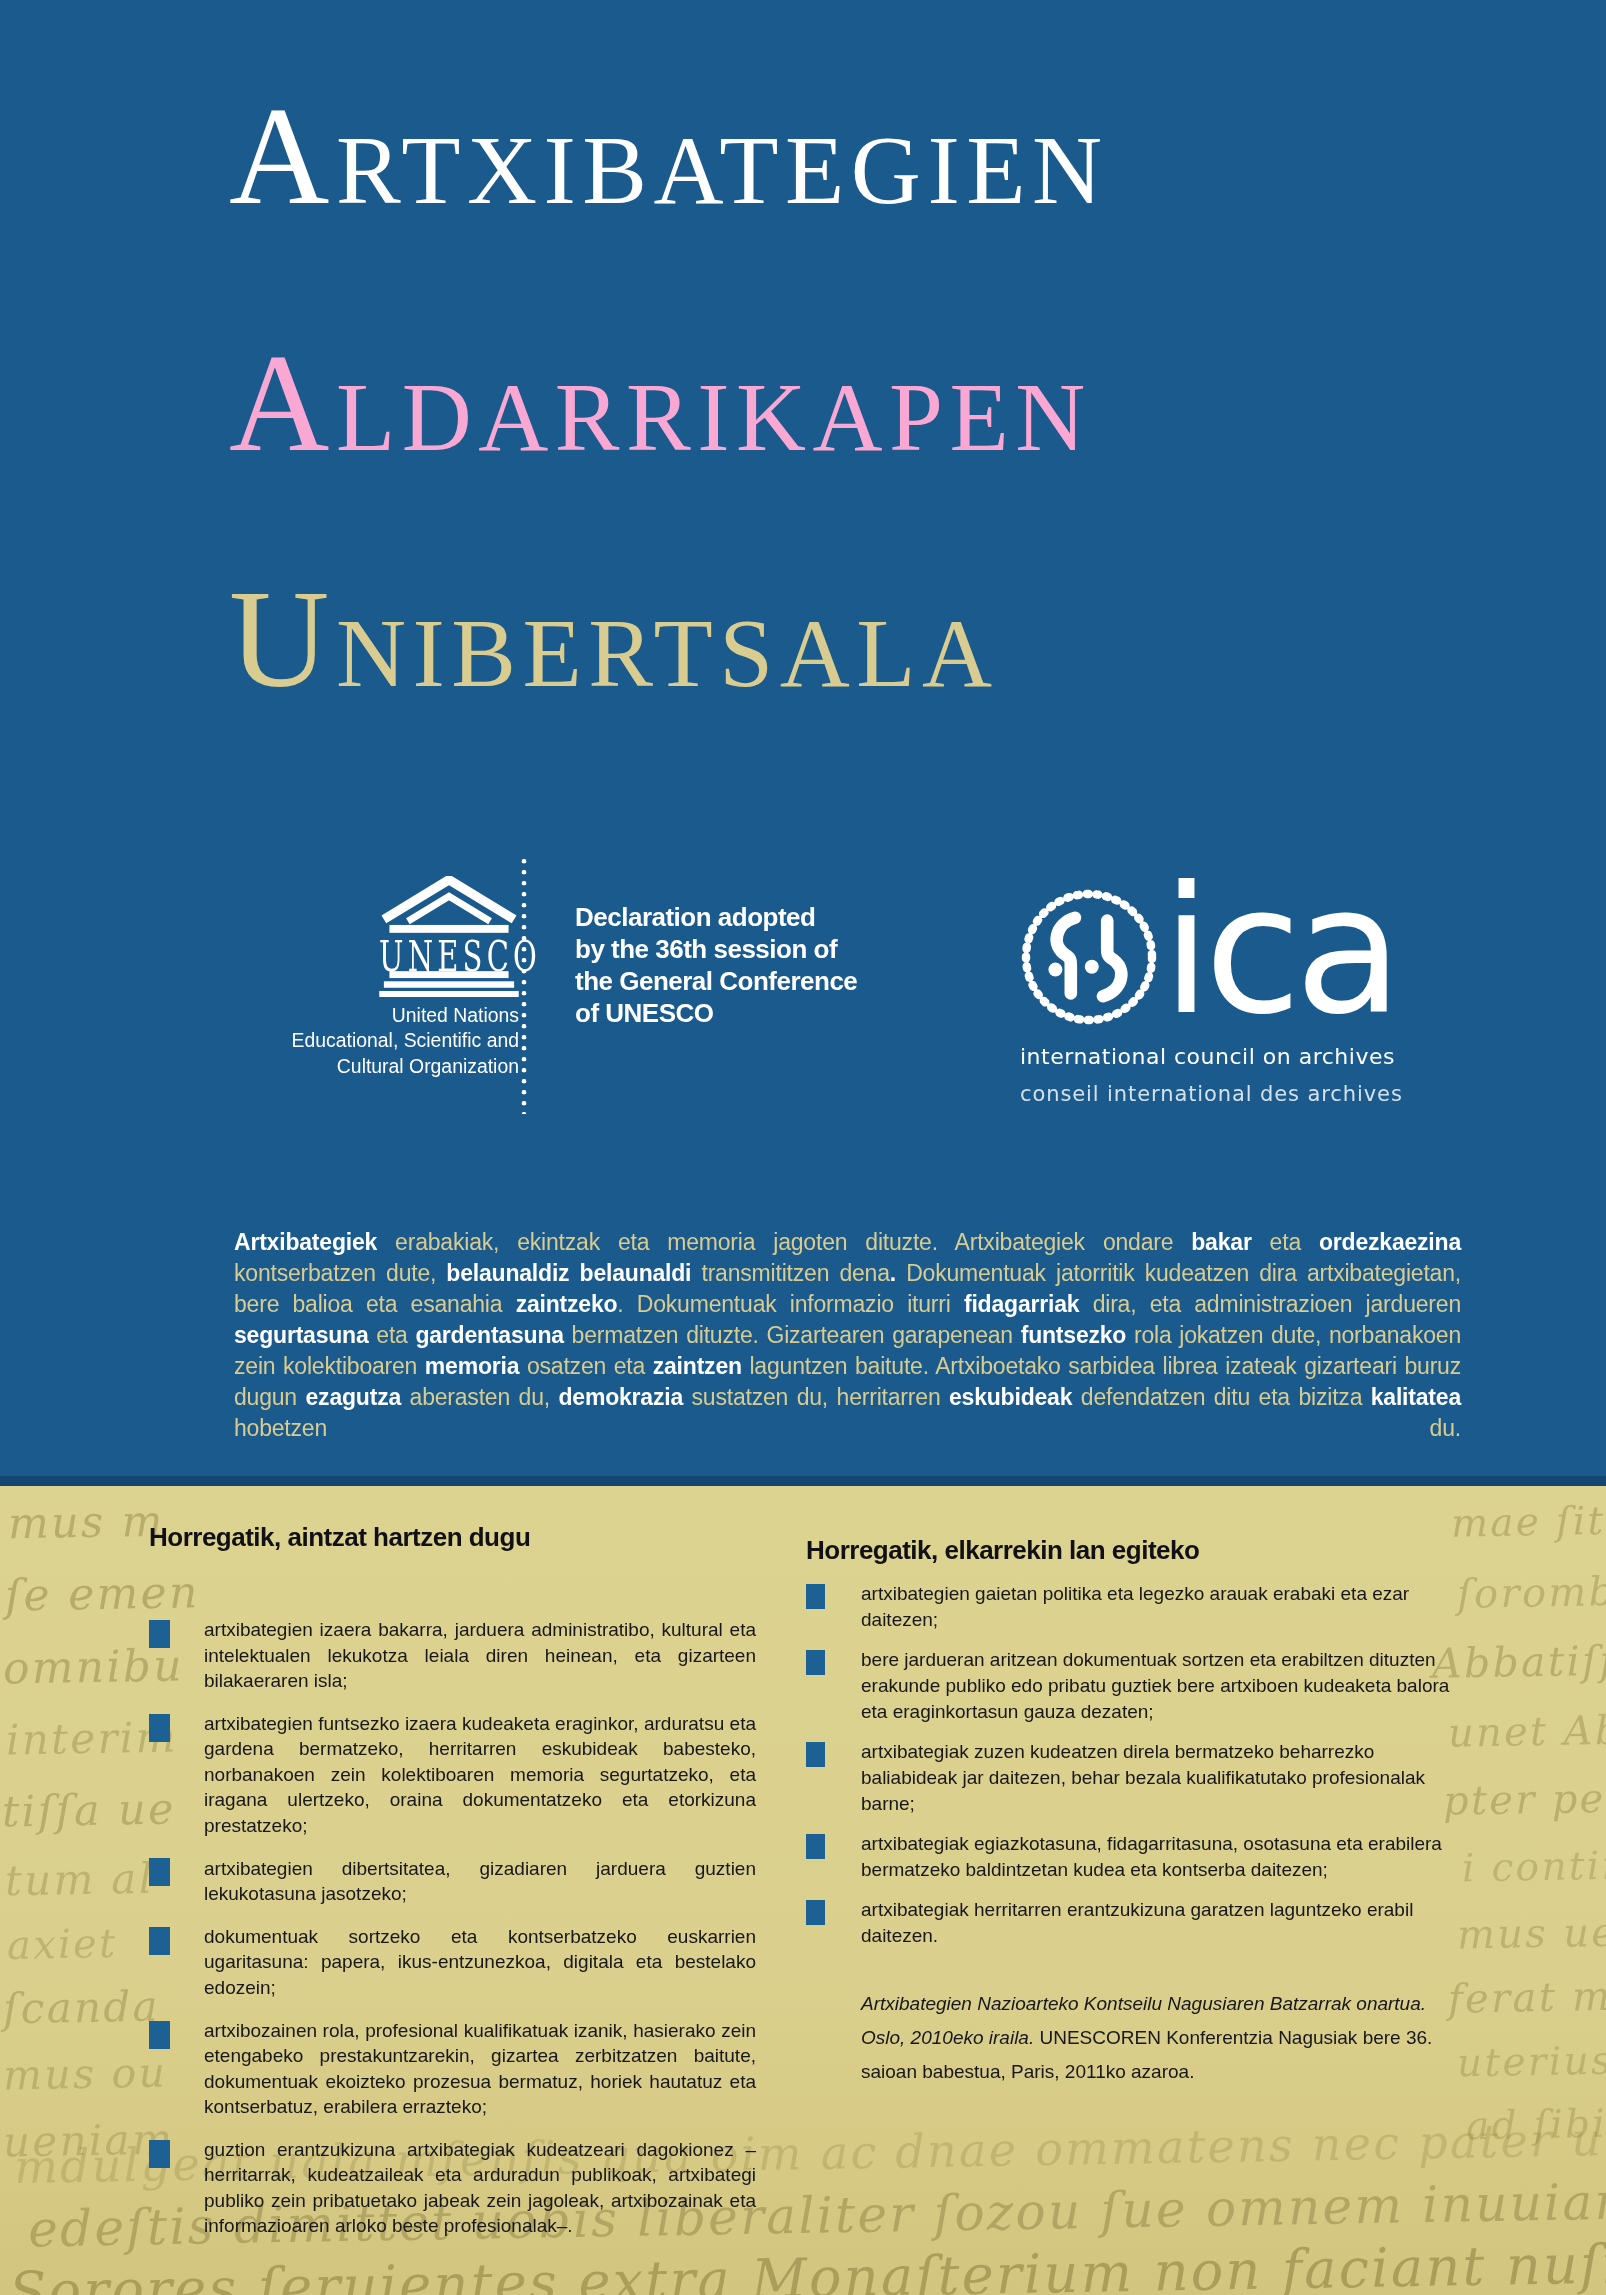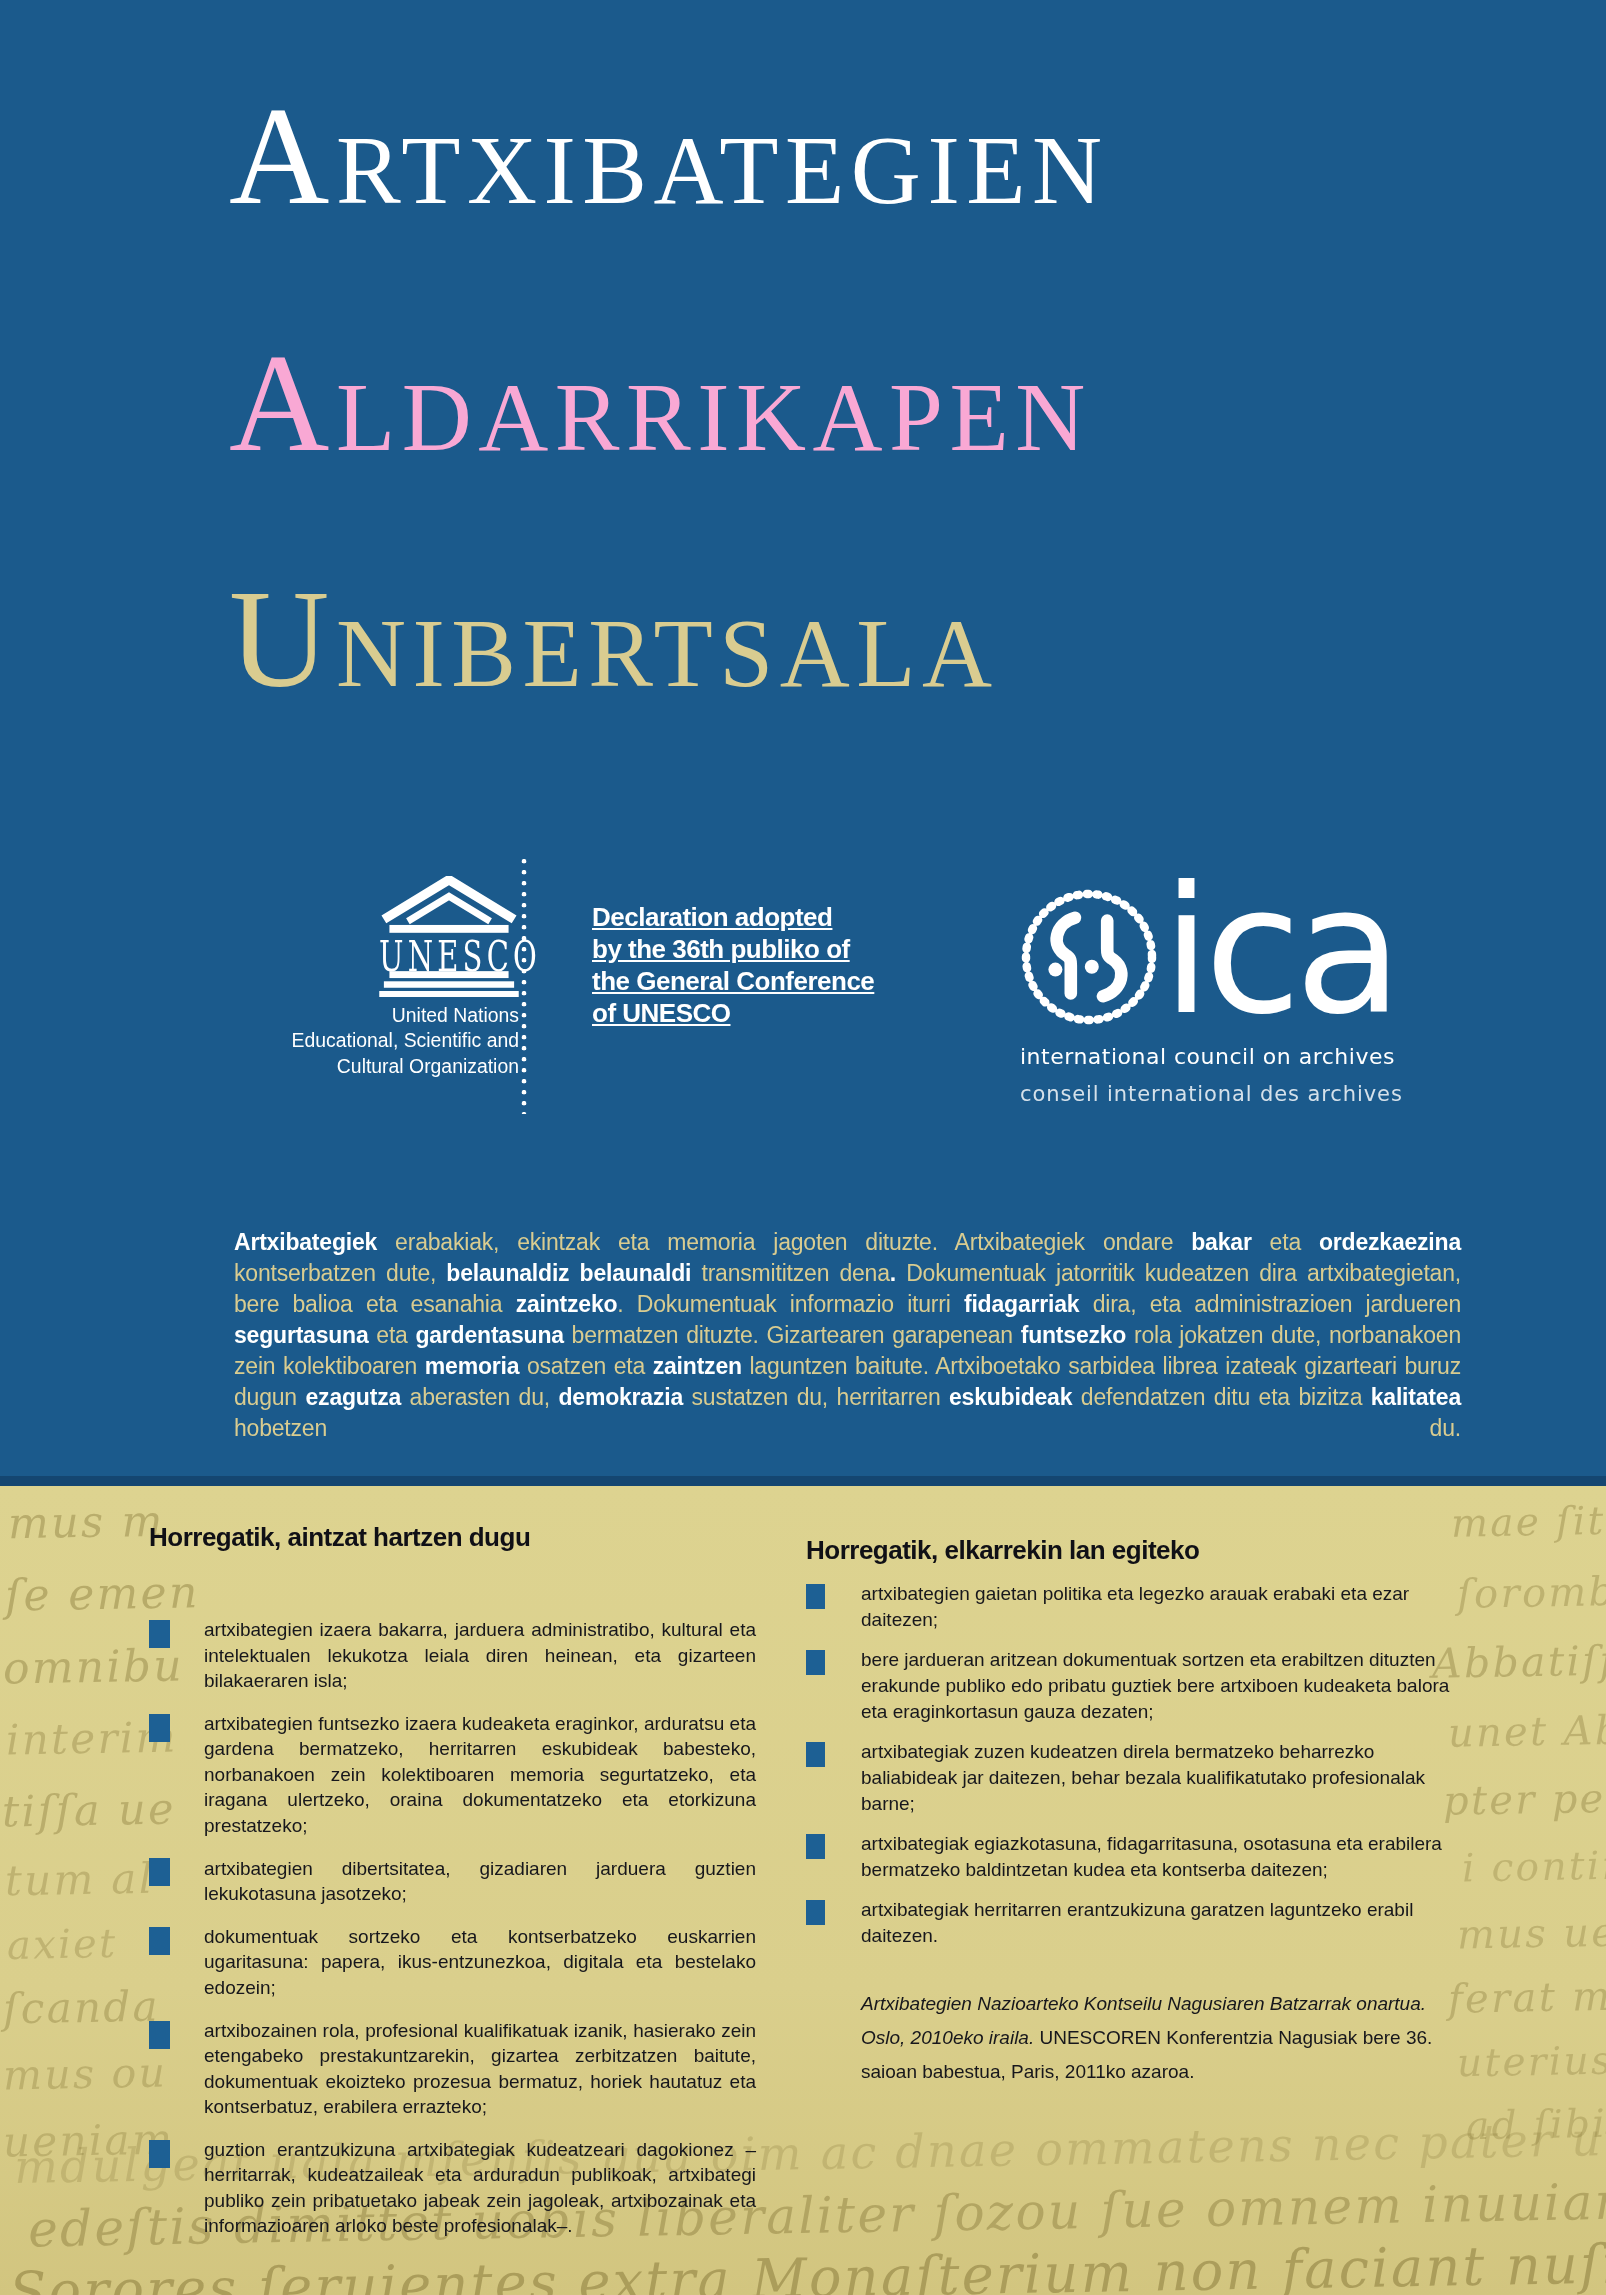--- a/index.html
+++ b/index.html
@@ -17,22 +17,22 @@
   .unesco-logo{position:absolute;left:379px;top:876px;width:140px;height:121px;}
   .unesco-logo svg{position:absolute;left:0;top:0;}
   .unesco-letters{position:absolute;left:0;right:0;top:56px;text-align:center;color:#fff;
          font-family:"DejaVu Serif",serif;font-size:29px;letter-spacing:4.2px;
          transform:scale(1,1.45);transform-origin:50% 0;}
   .unesco-caption{position:absolute;left:185px;top:1003px;width:334px;text-align:right;
          color:#fff;font-size:19.4px;line-height:25.4px;}
   .divider{position:absolute;left:521px;top:857px;width:5.6px;height:257px;
          background-image:radial-gradient(circle at 2.8px 4.2px,#ffffff 2.1px,rgba(255,255,255,0) 2.5px);
          background-size:5.6px 11px;background-repeat:repeat-y;}
-  .declaration{position:absolute;left:592px;top:901px;color:#fff;font-size:26px;
-         font-weight:bold;letter-spacing:-0.5px;line-height:32px;white-space:nowrap;text-decoration:underline;}
+  .declaration{position:absolute;left:575px;top:901px;color:#fff;font-size:26px;
+         font-weight:bold;letter-spacing:-0.5px;line-height:32px;white-space:nowrap;}
   .ica-mark{position:absolute;left:1019px;top:887px;width:140px;height:140px;}
   .ica-word{position:absolute;left:1162px;top:864px;color:#fff;line-height:1;
          font-family:"DejaVu Sans",sans-serif;font-size:176px;letter-spacing:-6.5px;}
   .ica-tag1{position:absolute;left:1020px;top:1044px;color:#fff;white-space:nowrap;
          font-family:"DejaVu Sans",sans-serif;font-size:22px;letter-spacing:0.5px;}
   .ica-tag2{position:absolute;left:1020px;top:1082px;color:rgba(255,255,255,.82);white-space:nowrap;
          font-family:"DejaVu Sans",sans-serif;font-size:21px;letter-spacing:0.9px;}
   .intro{position:absolute;left:234px;top:1227px;width:1227px;margin:0;
          color:#d9cc90;font-size:23px;line-height:31px;letter-spacing:-0.2px;
          text-align:justify;text-align-last:justify;}
@@ -84,21 +84,21 @@
     <div class="unesco-caption">
       <div>United Nations</div>
       <div>Educational, Scientific and</div>
       <div>Cultural Organization</div>
     </div>
 
     <div class="divider"></div>
 
     <div class="declaration">
       <div>Declaration adopted</div>
-      <div>by the 36th publiko of</div>
+      <div>by the 36th session of</div>
       <div>the General Conference</div>
       <div>of UNESCO</div>
     </div>
 
     <div class="ica-mark">
       <svg width="140" height="140" viewBox="0 0 100 100">
         <circle cx="50" cy="50" r="45" fill="none" stroke="#ffffff" stroke-width="6" stroke-dasharray="1.5 5.5" stroke-linecap="round"></circle>
         <path d="M40,22 C26,26 22,42 34,49 C37,51 37,53 37,56 L37,76" fill="none" stroke="#ffffff" stroke-width="9" stroke-linecap="round"></path>
         <path d="M60,78 C74,74 78,58 66,51 C63,49 63,47 63,44 L63,24" fill="none" stroke="#ffffff" stroke-width="9" stroke-linecap="round"></path>
         <circle cx="26" cy="59" r="5" fill="#ffffff"></circle>

